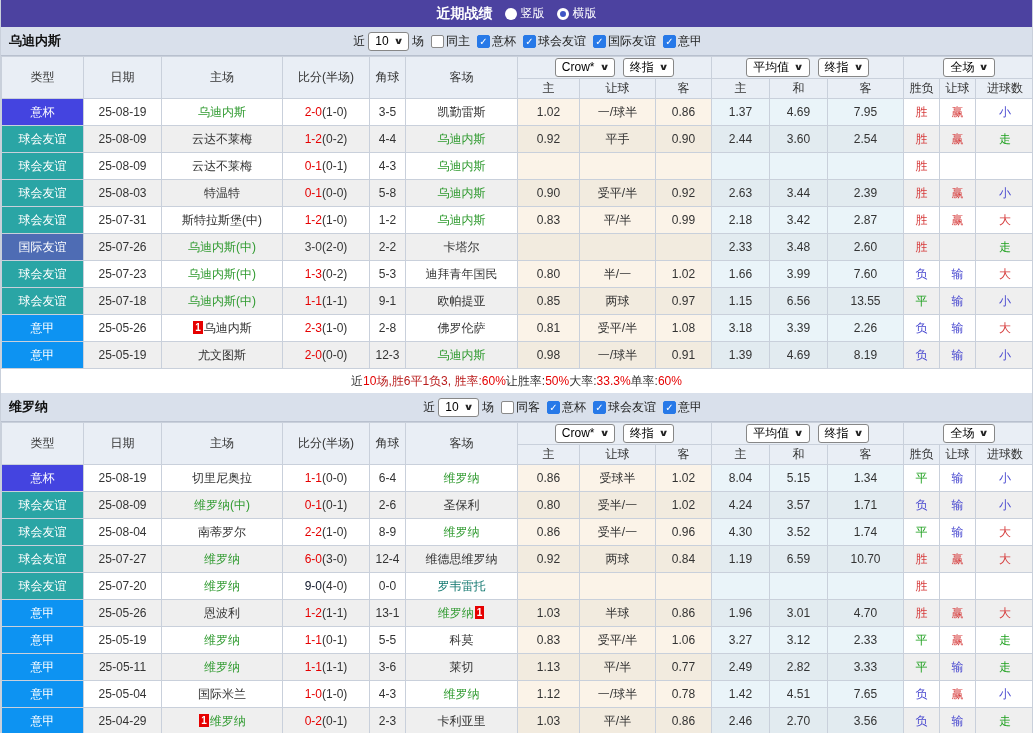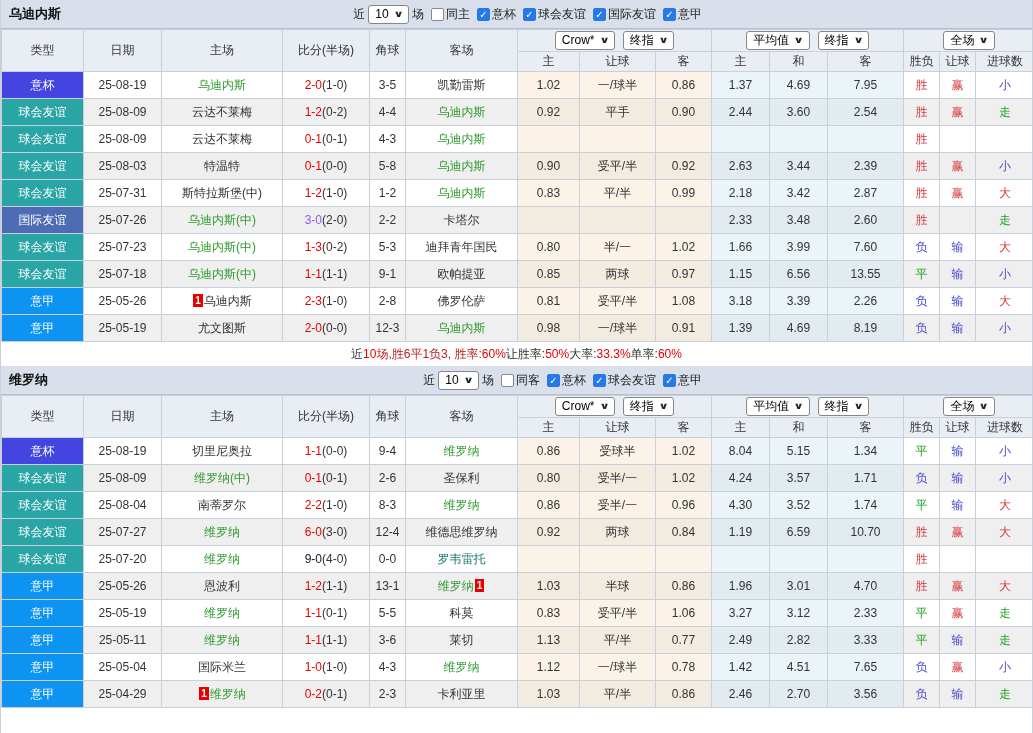--- a/index.html
+++ b/index.html
@@ -30,20 +30,31 @@
   .grid tbody tr:nth-child(even) td.c-avg{background:#E2EBF0;}
   .grid td.type{color:#fff;}
   .card{display:inline-block;background:#E60000;color:#fff;font-size:10px;line-height:13px;padding:0 2px;margin:0 1px;font-weight:bold;vertical-align:1px;}
   .summary{height:24px;display:flex;align-items:center;justify-content:center;font-size:12px;}
   .grp-wrap{display:flex;align-items:center;justify-content:center;gap:8px;}
 </style>
 </head>
 <body>
 
 <div class="page">
+  <div class="titlebar">
+    <span class="title">近期战绩</span>
+    <label class="radio-opt">
+      <span class="radio"></span>
+      <span>竖版</span>
+    </label>
+    <label class="radio-opt">
+      <span class="radio off"></span>
+      <span>横版</span>
+    </label>
+  </div>
   <div id="sections">
       <div class="section">
   <div class="filterbar">
     <span class="team">乌迪内斯</span>
     <span class="controls">
       <span>近</span>
       <span class="sel">
               <span>10</span>
               <span class="chev">∨</span>
             </span>
@@ -224,21 +235,21 @@
       <td class="c-avg">3.42</td>
       <td class="c-avg">2.87</td>
       <td style="color:#D63C3C">胜</td>
       <td style="color:#D63C3C">赢</td>
       <td style="color:#D63C3C">大</td>
     </tr>
     <tr>
       <td class="type" style="background:#4E6CB4">国际友谊</td>
       <td>25-07-26</td>
       <td><span style="color:#2F9A2F">乌迪内斯(中)</span></td>
-      <td><span style="color:#8b5cf6">3-0</span><span style="color:#333">(2-0)</span></td>
+      <td><span style="color:#404040">3-0</span><span style="color:#333">(2-0)</span></td>
       <td>2-2</td>
       <td><span style="color:#333">卡塔尔</span></td>
       <td class="c-crow"></td>
       <td class="c-crow"></td>
       <td class="c-crow"></td>
       <td class="c-avg">2.33</td>
       <td class="c-avg">3.48</td>
       <td class="c-avg">2.60</td>
       <td style="color:#D63C3C">胜</td>
       <td style="color:#333"></td>
@@ -425,21 +436,21 @@
               <th>让球</th>
               <th>进球数</th>
             </tr>
     </thead>
     <tbody>
     <tr>
       <td class="type" style="background:#4444E0">意杯</td>
       <td>25-08-19</td>
       <td><span style="color:#333">切里尼奥拉</span></td>
       <td><span style="color:#E60000">1-1</span><span style="color:#333">(0-0)</span></td>
-      <td>9-4</td>
+      <td>6-4</td>
       <td><span style="color:#2F9A2F">维罗纳</span></td>
       <td class="c-crow">0.86</td>
       <td class="c-crow">受球半</td>
       <td class="c-crow">1.02</td>
       <td class="c-avg">8.04</td>
       <td class="c-avg">5.15</td>
       <td class="c-avg">1.34</td>
       <td style="color:#1EA01E">平</td>
       <td style="color:#4949D0">输</td>
       <td style="color:#4949D0">小</td>
@@ -459,21 +470,21 @@
       <td class="c-avg">1.71</td>
       <td style="color:#4949D0">负</td>
       <td style="color:#4949D0">输</td>
       <td style="color:#4949D0">小</td>
     </tr>
     <tr>
       <td class="type" style="background:#2AA5A5">球会友谊</td>
       <td>25-08-04</td>
       <td><span style="color:#333">南蒂罗尔</span></td>
       <td><span style="color:#E60000">2-2</span><span style="color:#333">(1-0)</span></td>
-      <td>8-3</td>
+      <td>8-9</td>
       <td><span style="color:#2F9A2F">维罗纳</span></td>
       <td class="c-crow">0.86</td>
       <td class="c-crow">受半/一</td>
       <td class="c-crow">0.96</td>
       <td class="c-avg">4.30</td>
       <td class="c-avg">3.52</td>
       <td class="c-avg">1.74</td>
       <td style="color:#1EA01E">平</td>
       <td style="color:#4949D0">输</td>
       <td style="color:#D63C3C">大</td>

